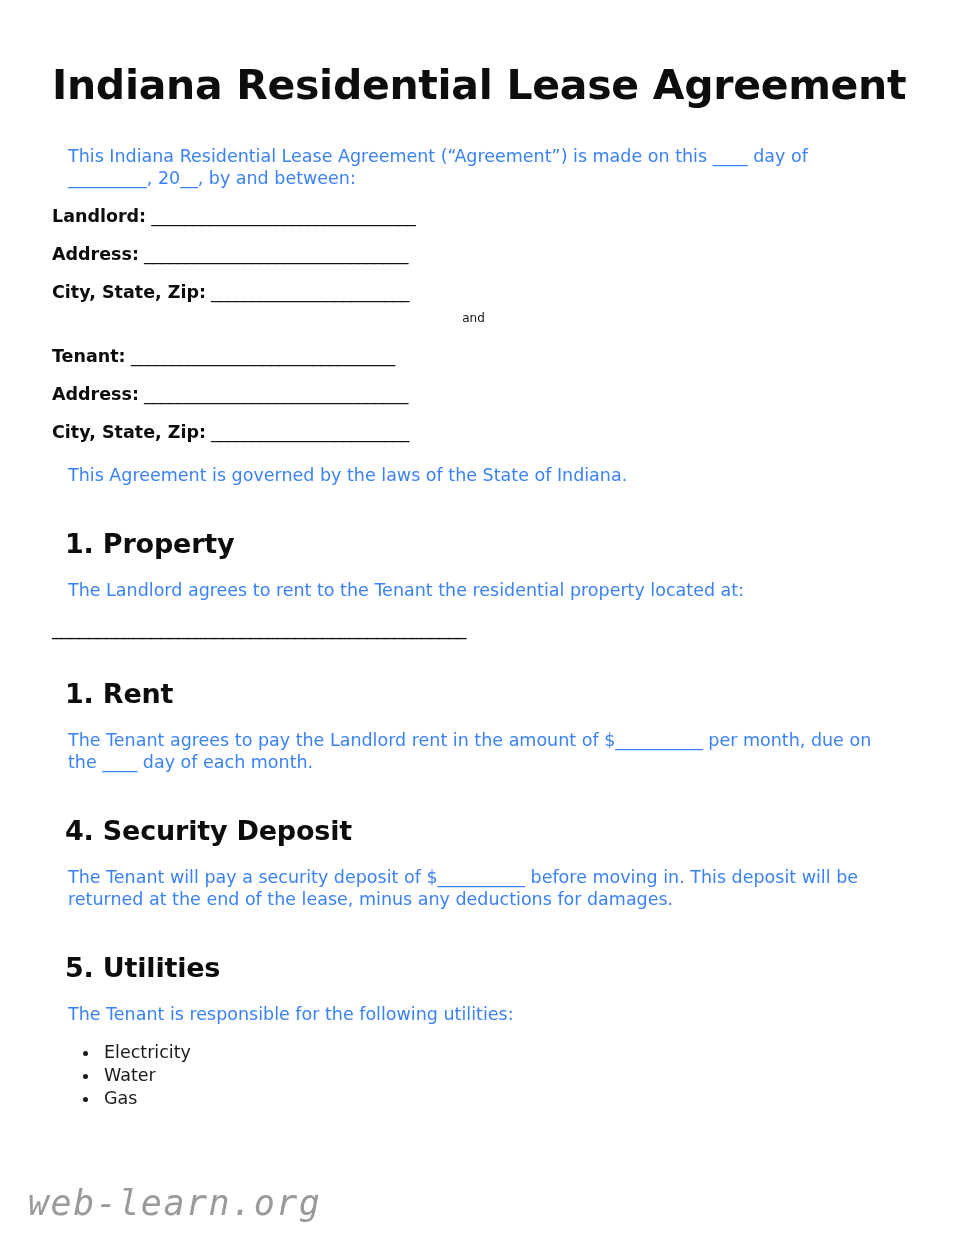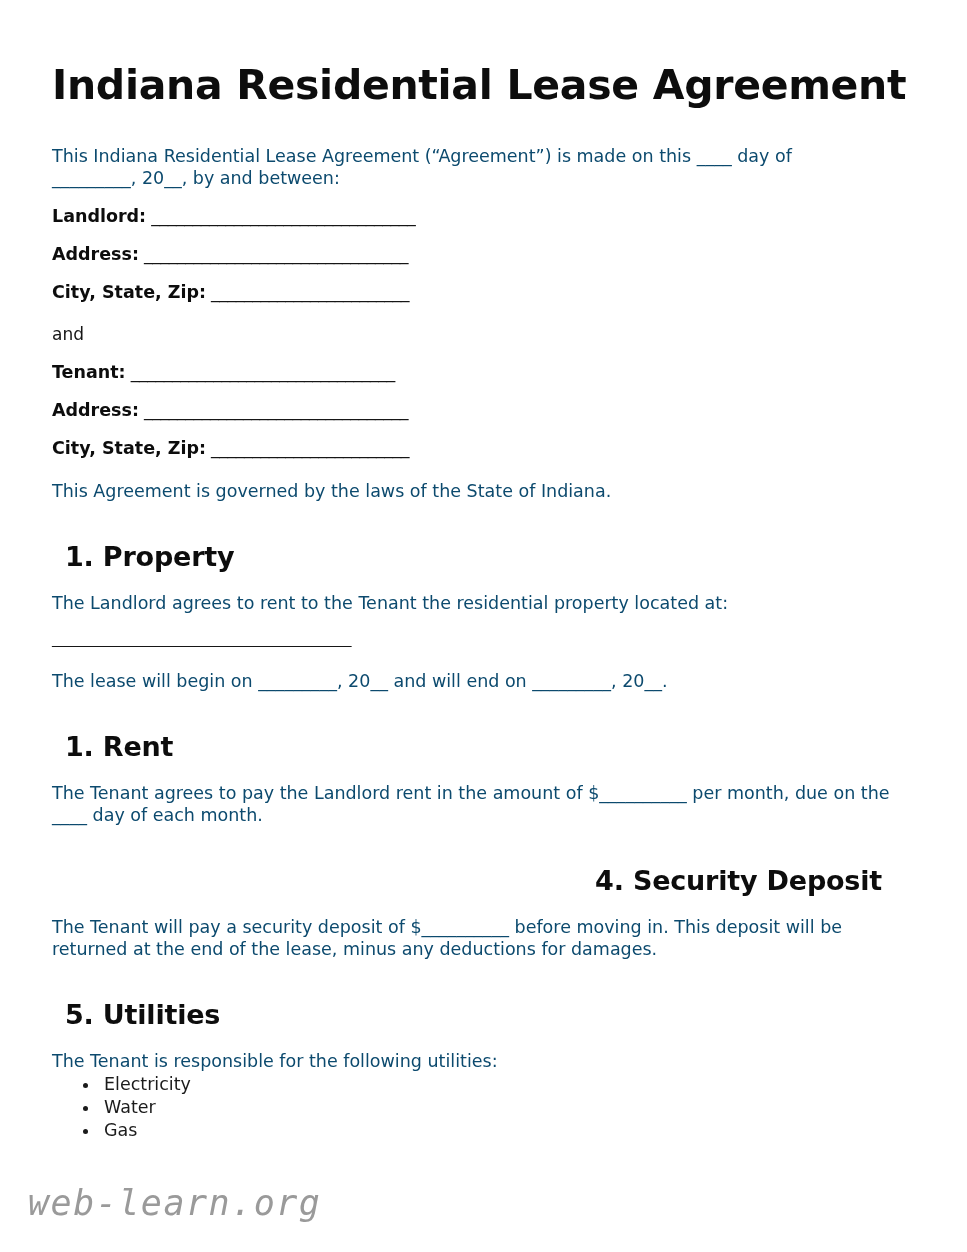--- a/index.html
+++ b/index.html
@@ -39,22 +39,22 @@
     line-height: 1.05;
     margin: 0;
     padding-top: 64px;
     color: #0d0d0d;
     white-space: nowrap;
   }
 
   .para {
     font-size: 17.5px;
     line-height: 22px;
-    margin: 0;
-    color: #0c4a6e;
+    margin: 16px;
+    color: #3b82f6;
   }
 
   .intro {
     margin-top: 38px;
     width: 805px;
   }
 
   .field-row {
     font-size: 17.5px;
     line-height: 22px;
@@ -64,23 +64,24 @@
   .field-label {
     font-weight: bold;
     color: #0d0d0d;
   }
   .blank {
     font-weight: normal;
     letter-spacing: -0.5px;
   }
 
   .plain-and {
-    font-size: 17px;
-    line-height: 22px;
-    margin-top: 20px;
+    font-size: 12px;
+    line-height: 22px;
+    margin-top: 4px;
+    text-align: center;
   }
 
   .gov-law {
     margin-top: 21px;
   }
 
   h2.section-heading {
     font-size: 27px;
     font-weight: bold;
     line-height: 1.15;
@@ -88,21 +89,21 @@
     padding-top: 26px;
     color: #0d0d0d;
     letter-spacing: -0.2px;
   }
 
   .section-body {
     margin-top: 20px;
   }
 
   .property-blank {
-    font-size: 14px;
+    font-size: 19px;
     line-height: 22px;
     margin-top: 14px;
     letter-spacing: -0.5px;
     white-space: nowrap;
   }
 
   ul.util-list {
     margin: 1px 0 0 0;
     padding-left: 48px;
     list-style-type: disc;
@@ -123,21 +124,21 @@
     letter-spacing: 1.5px;
     color: #9a9a9a;
     white-space: nowrap;
     user-select: none;
     font-style: italic;
   }
 
   .sec1 { padding-top: 24px; }
   .sec2 { padding-top: 28px; }
   .sec3 { padding-top: 22px; }
-  .sec4 { padding-top: 22px; text-align: right; }
+  .sec4 { padding-top: 22px; }
   .sec5 { padding-top: 24px; }
 </style>
 </head>
 <body>
 
 <div class="page">
   <div class="content">
 
     <h1 class="doc-title">Indiana Residential Lease Agreement</h1>
 
@@ -168,21 +169,20 @@
     <div class="field-row">
       <span class="field-label">City, State, Zip:</span><span class="blank"> ________________________</span>
     </div>
 
     <p class="para gov-law">This Agreement is governed by the laws of the State of Indiana.</p>
 
     <h2 class="section-heading sec1">1. Property</h2>
     <p class="para section-body">The Landlord agrees to rent to the Tenant the residential property located at:</p>
     <div class="property-blank">______________________________________________</div>
 
-    <p class="para section-body">The lease will begin on _________, 20__ and will end on _________, 20__.</p>
 
     <h2 class="section-heading sec3">1. Rent</h2>
     <p class="para section-body">The Tenant agrees to pay the Landlord rent in the amount of $__________ per month, due on the ____ day of each month.</p>
 
     <h2 class="section-heading sec4">4. Security Deposit</h2>
     <p class="para section-body">The Tenant will pay a security deposit of $__________ before moving in. This deposit will be returned at the end of the lease, minus any deductions for damages.</p>
 
     <h2 class="section-heading sec5">5. Utilities</h2>
     <p class="para section-body">The Tenant is responsible for the following utilities:</p>
 

